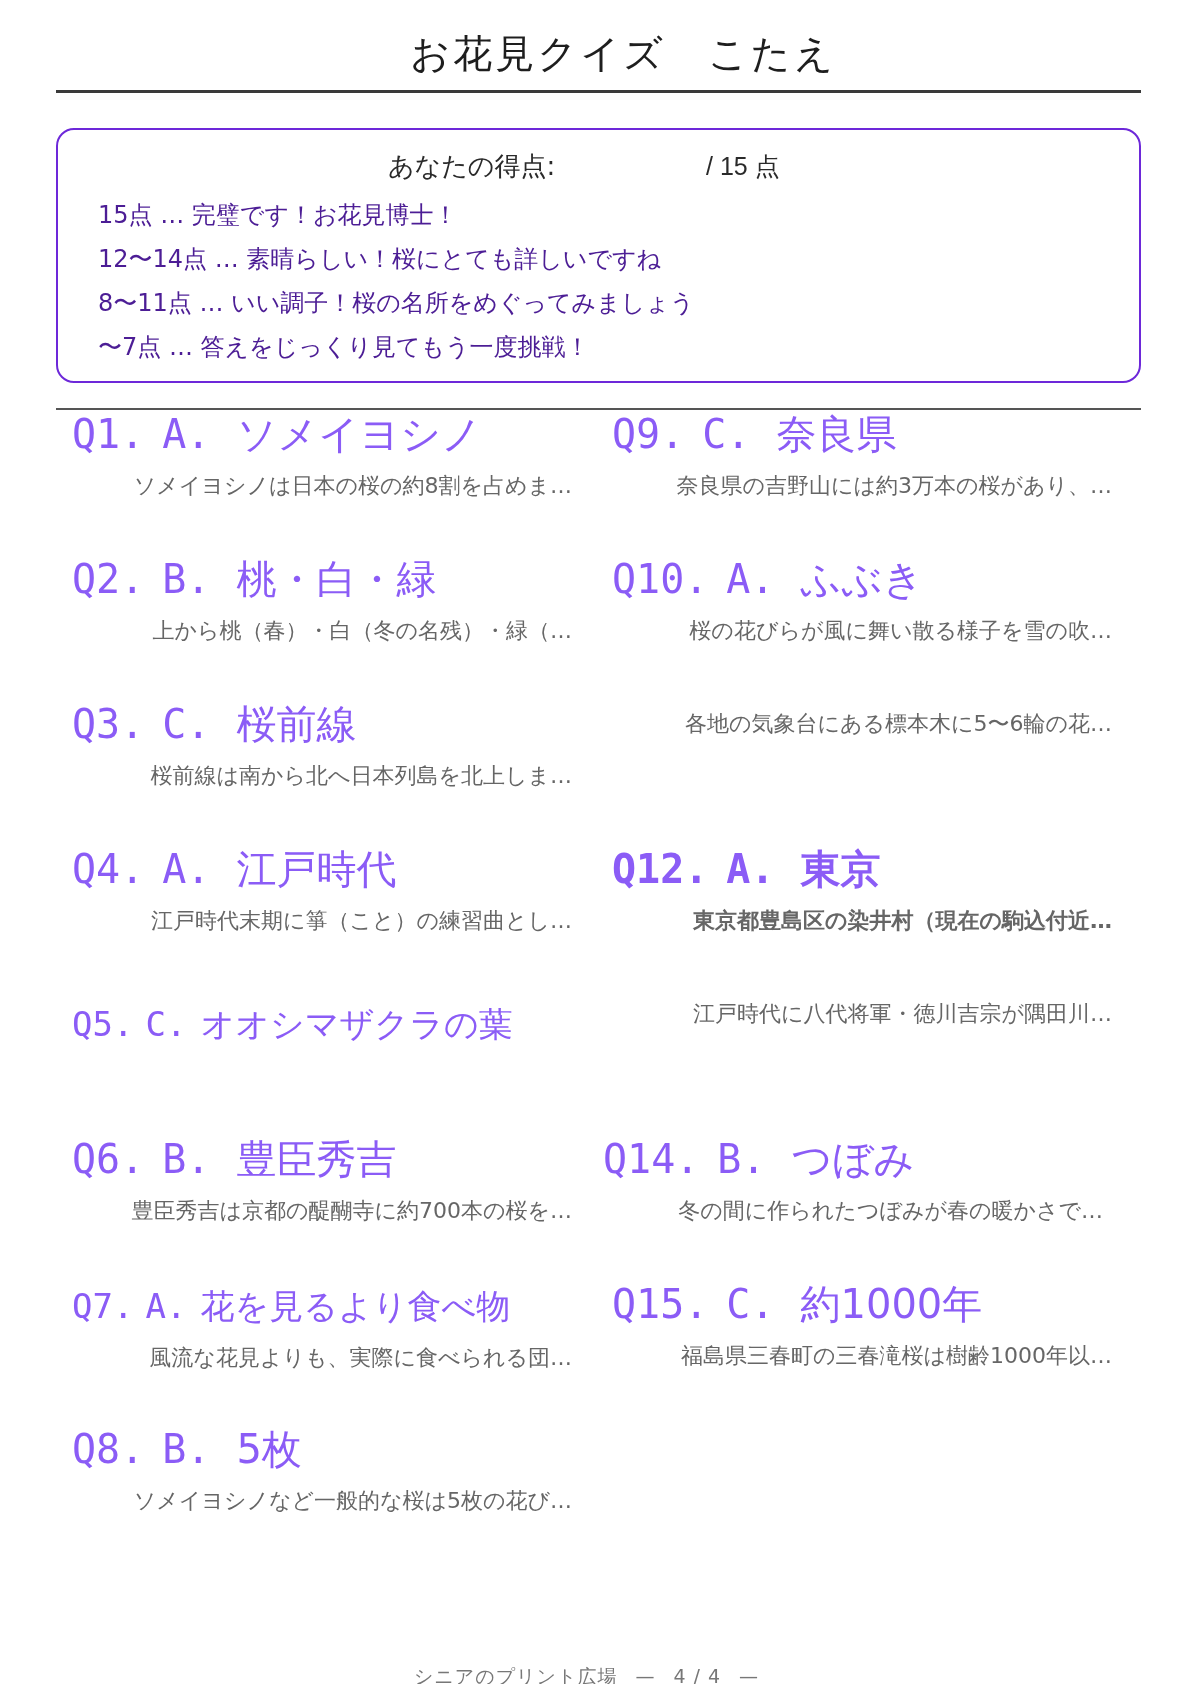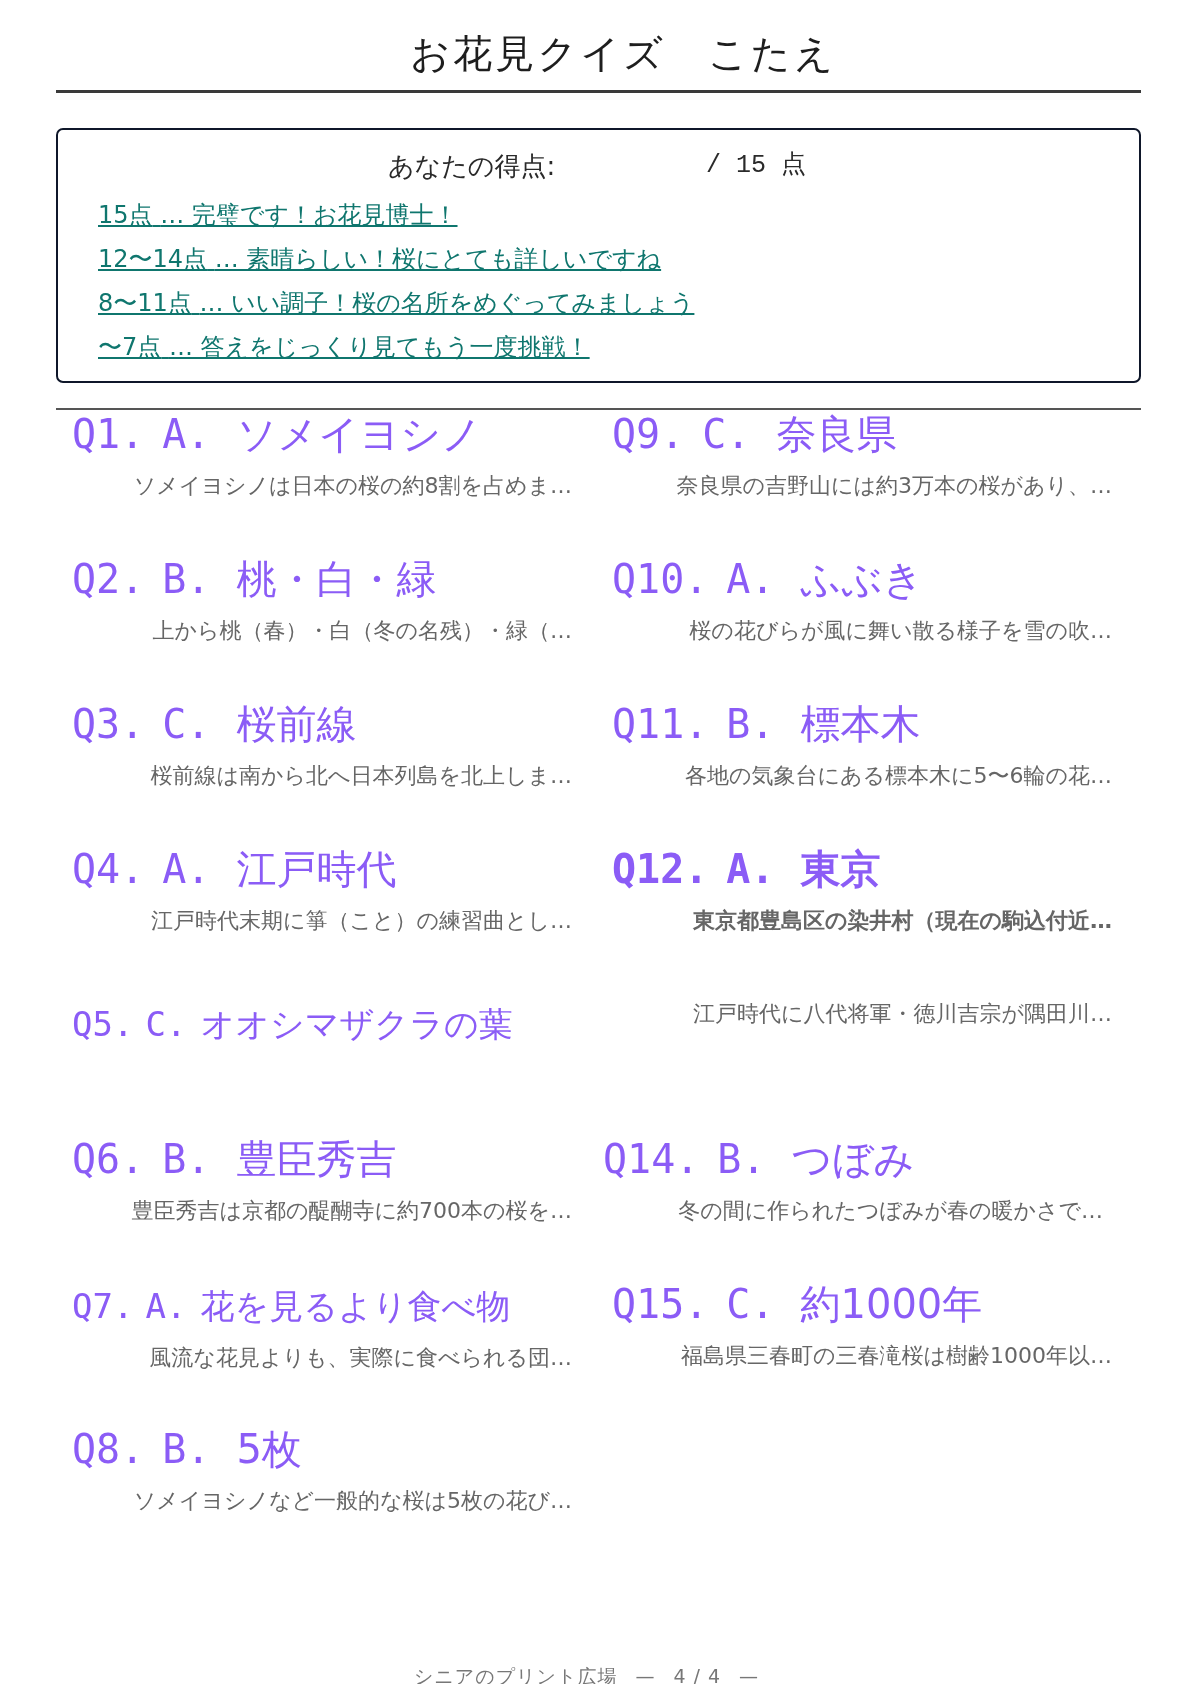--- a/index.html
+++ b/index.html
@@ -34,57 +34,56 @@
       top: 90px;
       height: 3px;
       background: #3a3a3a;
     }
     .score-box {
       position: absolute;
       left: 56px;
       top: 128px;
       width: 1081px;
       height: 251px;
-      border: 2px solid #0f172a;
-      border-radius: 7px;
+      border: 2px solid #6d28d9;
+      border-radius: 18px;
       box-sizing: content-box;
     }
     .score-line {
       position: absolute;
       top: 18px;
       left: 0;
       width: 100%;
       font-size: 26px;
       line-height: 36px;
       color: #2a2a2a;
     }
     .score-label {
       position: absolute;
       left: 330px;
     }
     .score-total {
       position: absolute;
       left: 648px;
-      font-family: Liberation Mono, monospace;
+      font-family: Liberation Sans, sans-serif;
       font-size: 25px;
     }
     .ranks {
       position: absolute;
       left: 40px;
       top: 63px;
       margin: 0;
       padding: 0;
       list-style: none;
     }
     .ranks li {
       font-size: 24px;
       line-height: 44px;
-      color: #0f766e;
+      color: #4c1d95;
       white-space: nowrap;
-      text-decoration: underline;
     }
     .section-rule {
       position: absolute;
       left: 56px;
       width: 1085px;
       top: 408px;
       height: 2px;
       background: #555555;
     }
     .qa {
@@ -184,21 +183,20 @@
 
 <div class="qa" style="left:612px; top:408px;">
   <span class="answer"><span class="qnum">Q9.</span><span class="letter">C.</span><span>奈良県</span></span>
   <span class="explain">奈良県の吉野山には約3万本の桜があり、…</span>
 </div>
 <div class="qa" style="left:612px; top:553px;">
   <span class="answer"><span class="qnum">Q10.</span><span class="letter">A.</span><span>ふぶき</span></span>
   <span class="explain">桜の花びらが風に舞い散る様子を雪の吹…</span>
 </div>
 <div class="qa" style="left:612px; top:698px;">
-  <span class="answer"><span class="qnum">Q11.</span><span class="letter">B.</span><span>標本木</span></span>
   <span class="explain">各地の気象台にある標本木に5〜6輪の花…</span>
 </div>
 <div class="qa" style="left:612px; top:843px;font-weight:bold;">
   <span class="answer"><span class="qnum">Q12.</span><span class="letter">A.</span><span>東京</span></span>
   <span class="explain">東京都豊島区の染井村（現在の駒込付近…</span>
 </div>
 <div class="qa" style="left:612px; top:988px;">
   <span class="explain">江戸時代に八代将軍・徳川吉宗が隅田川…</span>
 </div>
 <div class="qa" style="left:584px; top:1133px;margin-left:19px;">

